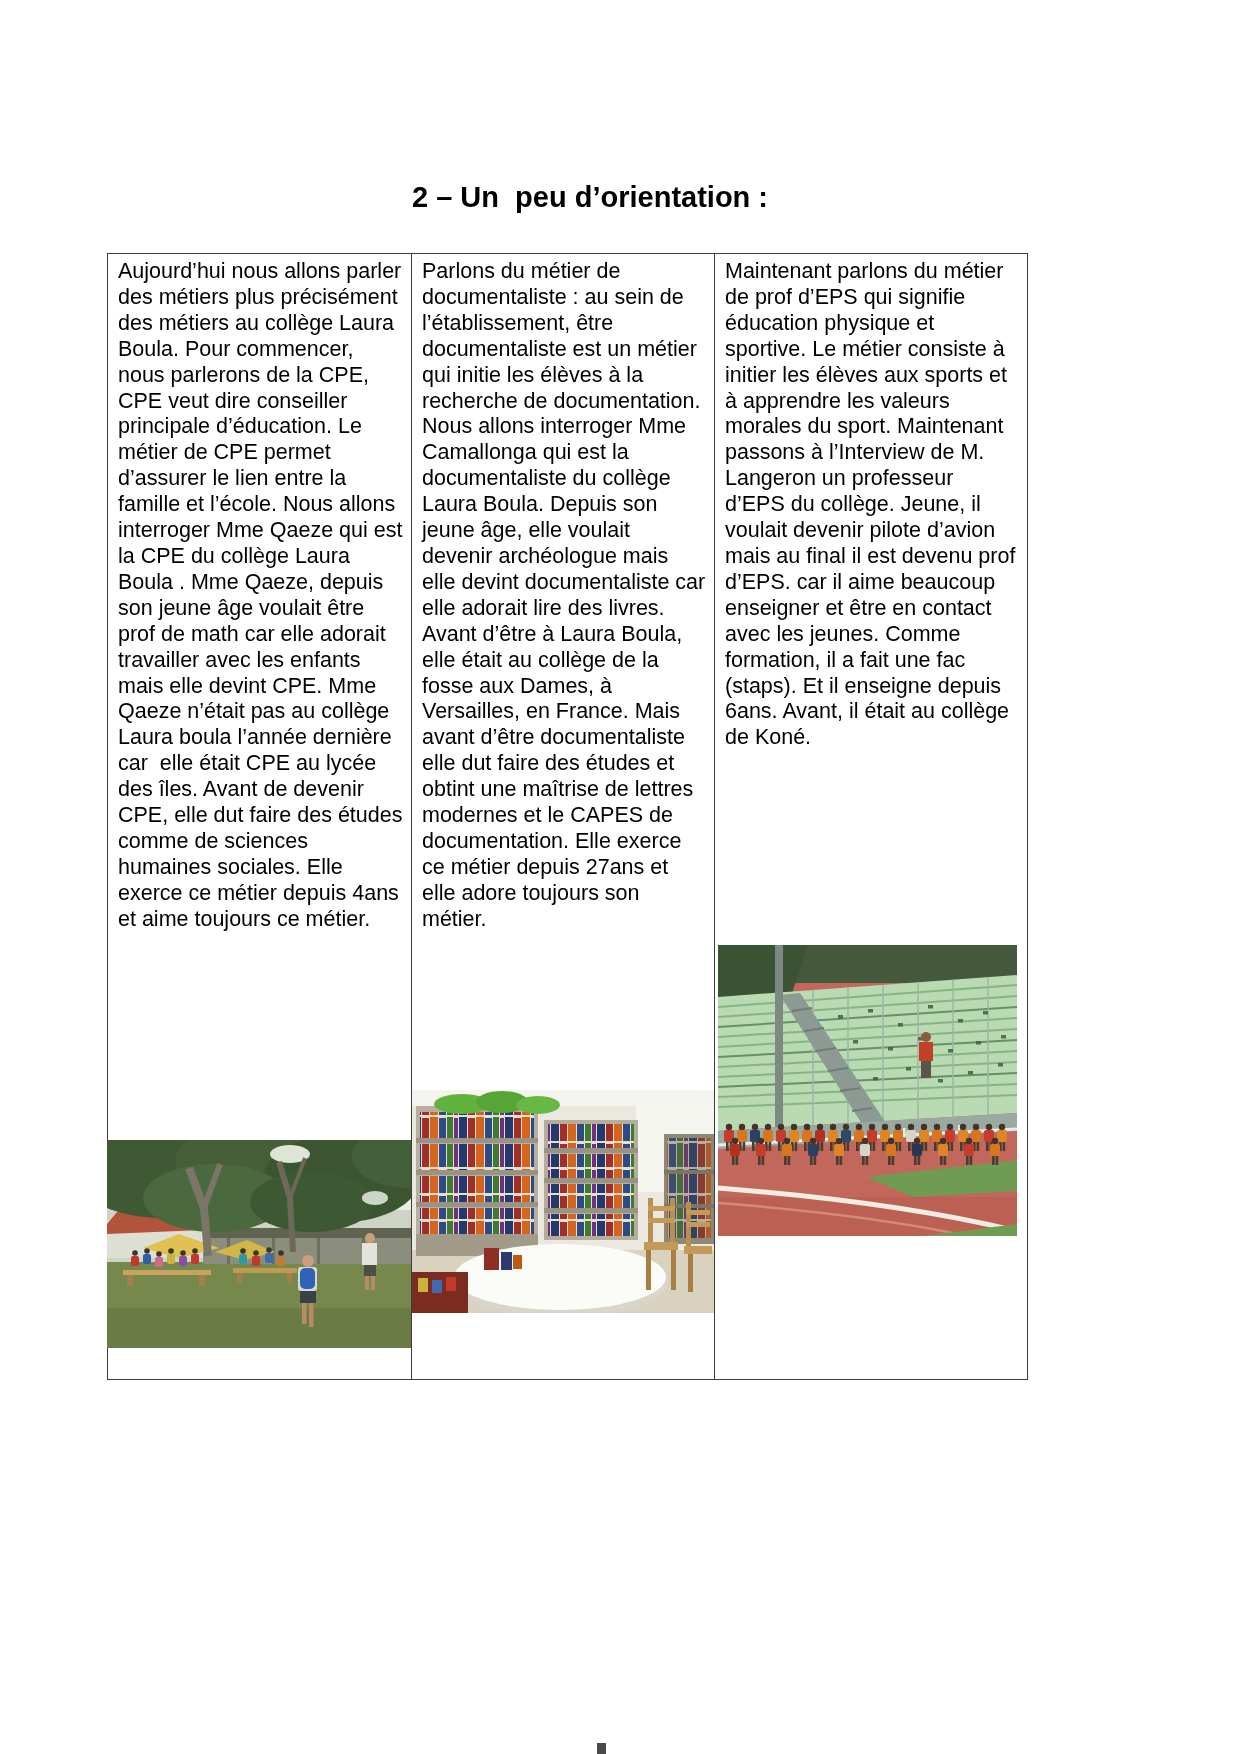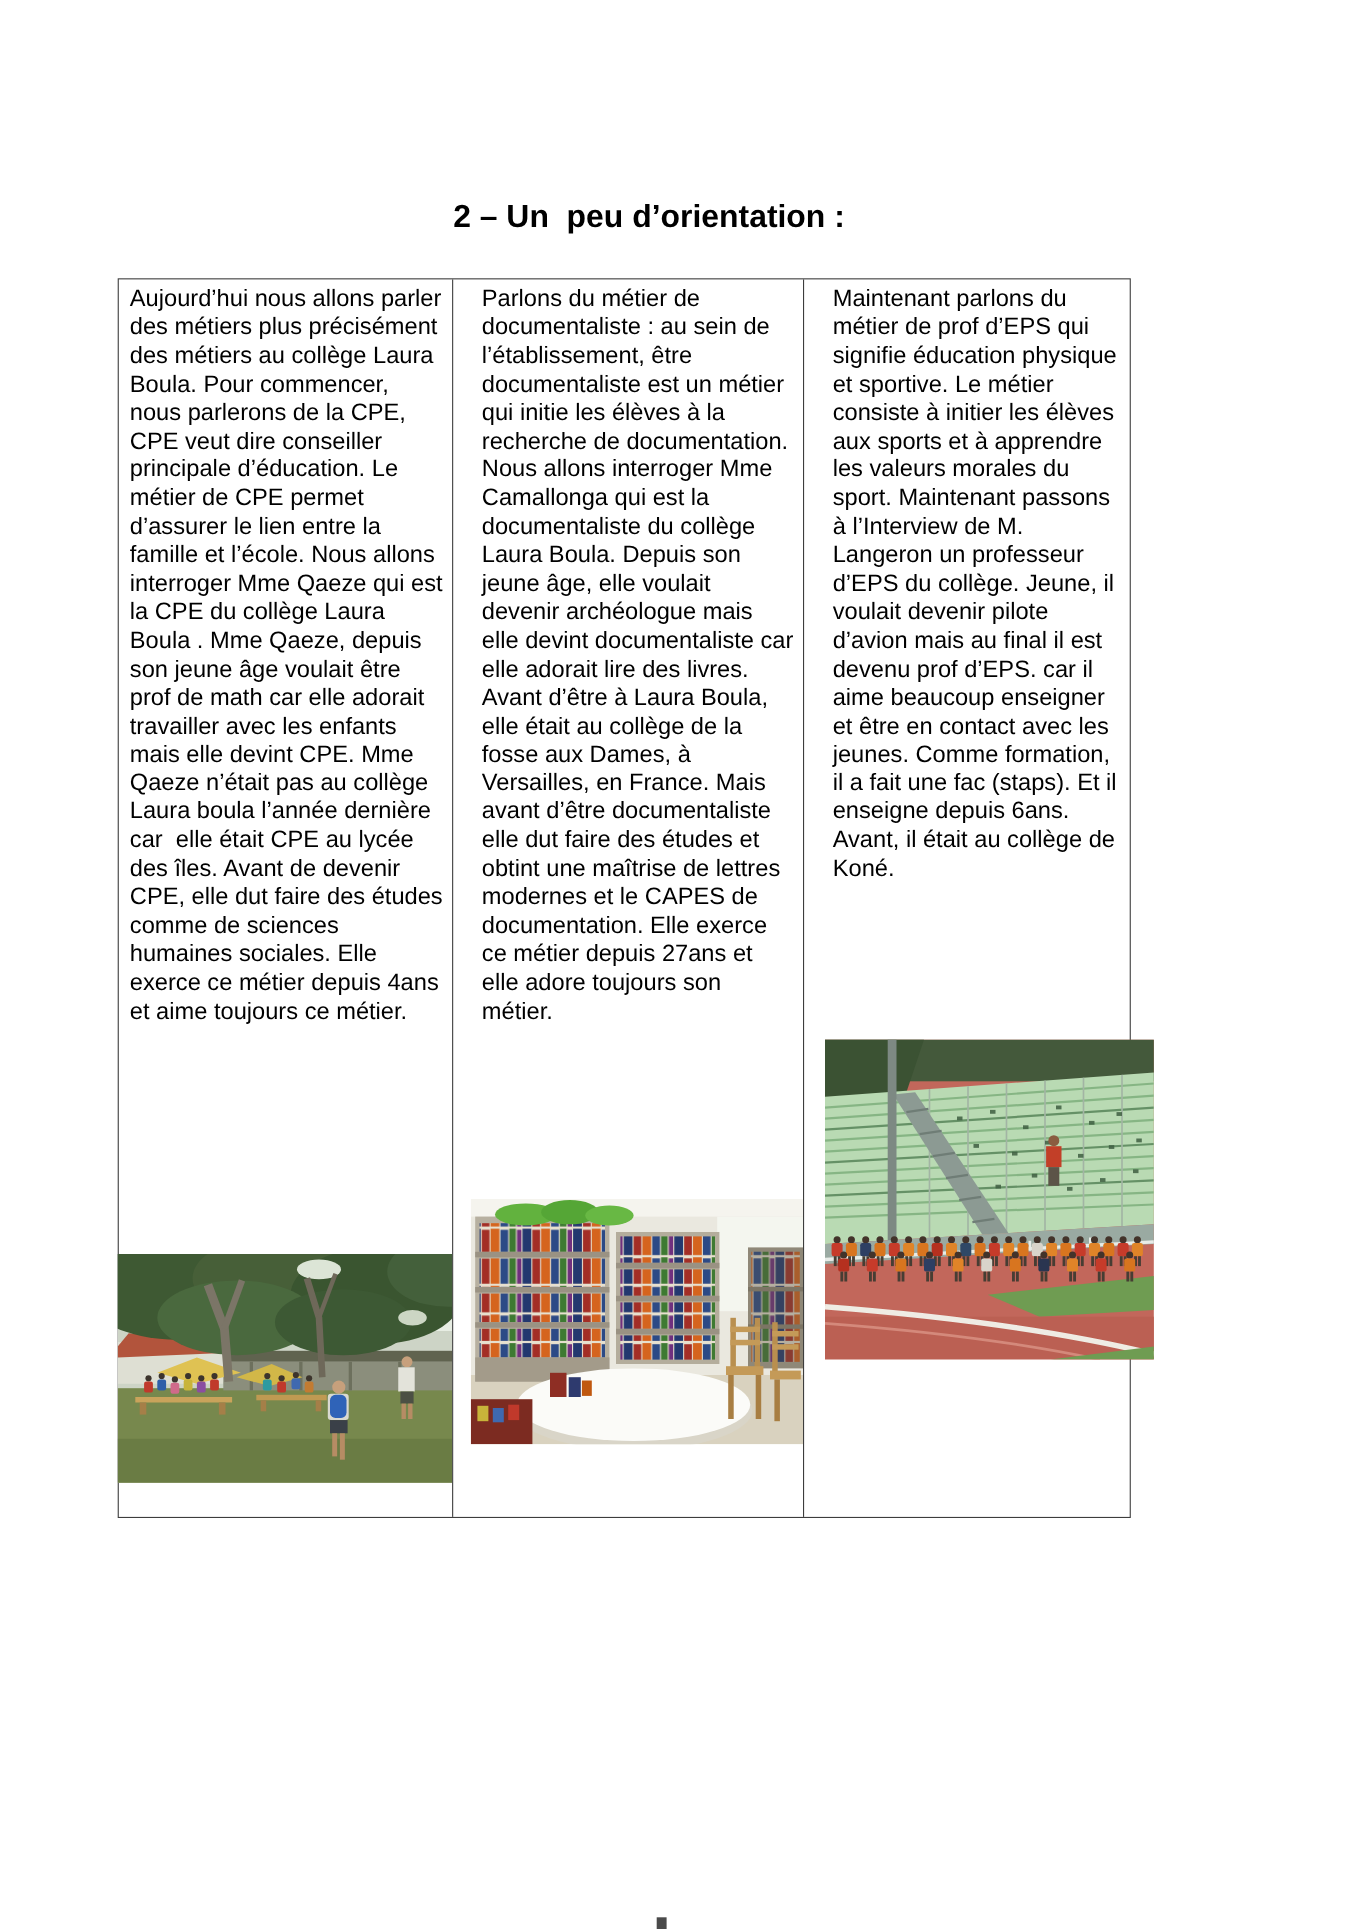--- a/index.html
+++ b/index.html
@@ -9,21 +9,20 @@
   }
   .title {
     position:absolute; left:130px; top:182px; width:920px; margin:0;
     text-align:center; font-size:29px; font-weight:bold; line-height:1.1;
     white-space:pre; color:#000;
   }
   .doc-table {
     position:absolute; left:107px; top:253px; width:921px; height:1127px;
     box-sizing:border-box; border:1.5px solid #3d3d3d; display:flex;
     background:#fff;
-    gap:16px;
   }
   .col { position:relative; box-sizing:border-box; height:100%; }
   .col-1 { width:304px; border-right:1.5px solid #3d3d3d; }
   .col-2 { width:303px; border-right:1.5px solid #3d3d3d; }
   .col-3 { flex:1; }
   .cell-text {
     padding:5px 8px 0 10px; font-size:21.5px; line-height:25.9px;
     white-space:pre-wrap; color:#000;
   }
   .b { font-weight:normal; }

